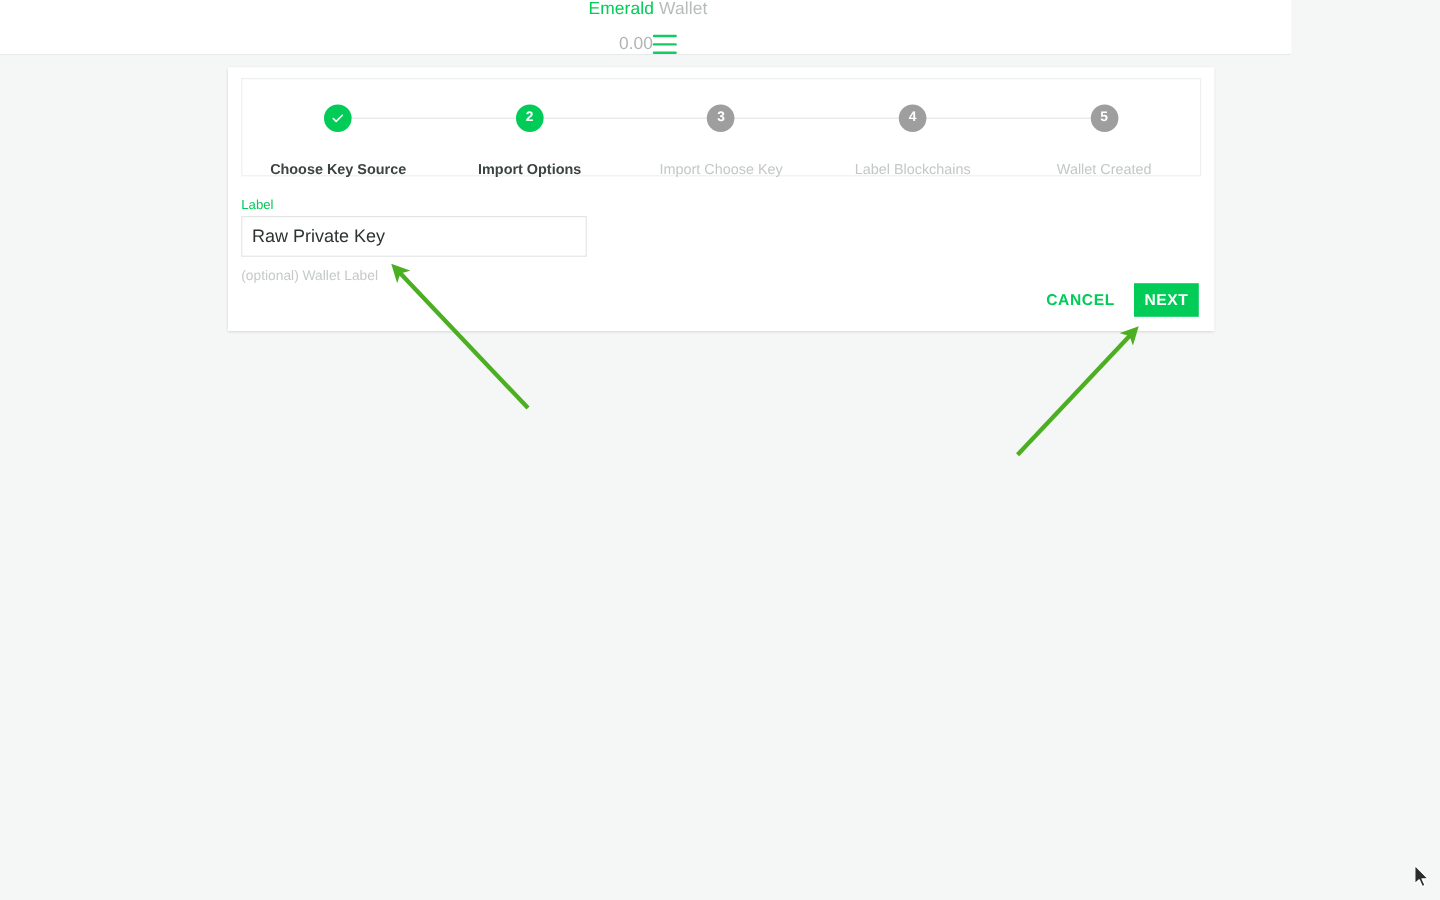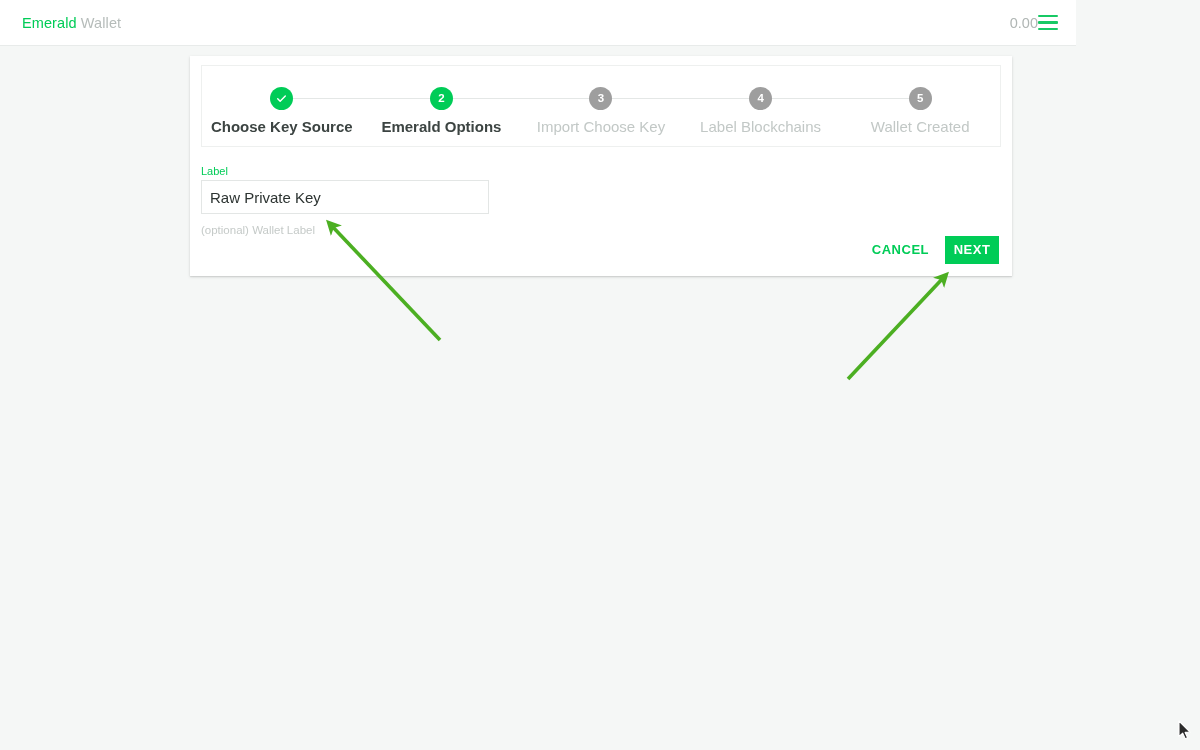--- a/index.html
+++ b/index.html
@@ -21,20 +21,21 @@
     position: absolute;
     top: 0; left: 0;
     width: 1076px;
     height: 46px;
     background: #ffffff;
     border-bottom: 1px solid #e8ebea;
     display: flex;
     align-items: center;
     justify-content: space-between;
     padding: 0 18px 0 22px;
+    flex-direction: column;
   }
 
   #brand {
     font-size: 14.5px;
     letter-spacing: .1px;
     white-space: nowrap;
   }
   #brand .brand-strong { color: #00cc57; font-weight: 400; }
   #brand .brand-weak   { color: #b6bcba; font-weight: 400; }
 
@@ -129,22 +130,22 @@
     align-items: center;
     justify-content: center;
     line-height: 1;
   }
   .step.done .step-circle,
   .step.active .step-circle { background: #00cc57; }
 
   .step-circle svg { display: block; }
 
   .step-label {
-    margin-top: 8px;
-    font-size: 15px;
+    margin-top: 24px;
+    font-size: 12px;
     font-weight: 700;
     color: #3c4442;
     white-space: nowrap;
   }
   .step.pending .step-label {
     color: #c2c8c6;
     font-weight: 400;
   }
 
   
@@ -265,21 +266,21 @@
         <div class="step-circle">
           <svg width="13" height="13" viewBox="0 0 24 24">
             <path d="M5 12.5l4.5 4.5L19 7.5" fill="none" stroke="#ffffff" stroke-width="2.6" stroke-linecap="round" stroke-linejoin="round"></path>
           </svg>
         </div>
         <div class="step-label">Choose Key Source</div>
       </div>
 
       <div class="step active">
         <div class="step-circle">2</div>
-        <div class="step-label">Emerald Options</div>
+        <div class="step-label">Import Options</div>
       </div>
 
       <div class="step pending">
         <div class="step-circle">3</div>
         <div class="step-label">Import Choose Key</div>
       </div>
 
       <div class="step pending">
         <div class="step-circle">4</div>
         <div class="step-label">Label Blockchains</div>

